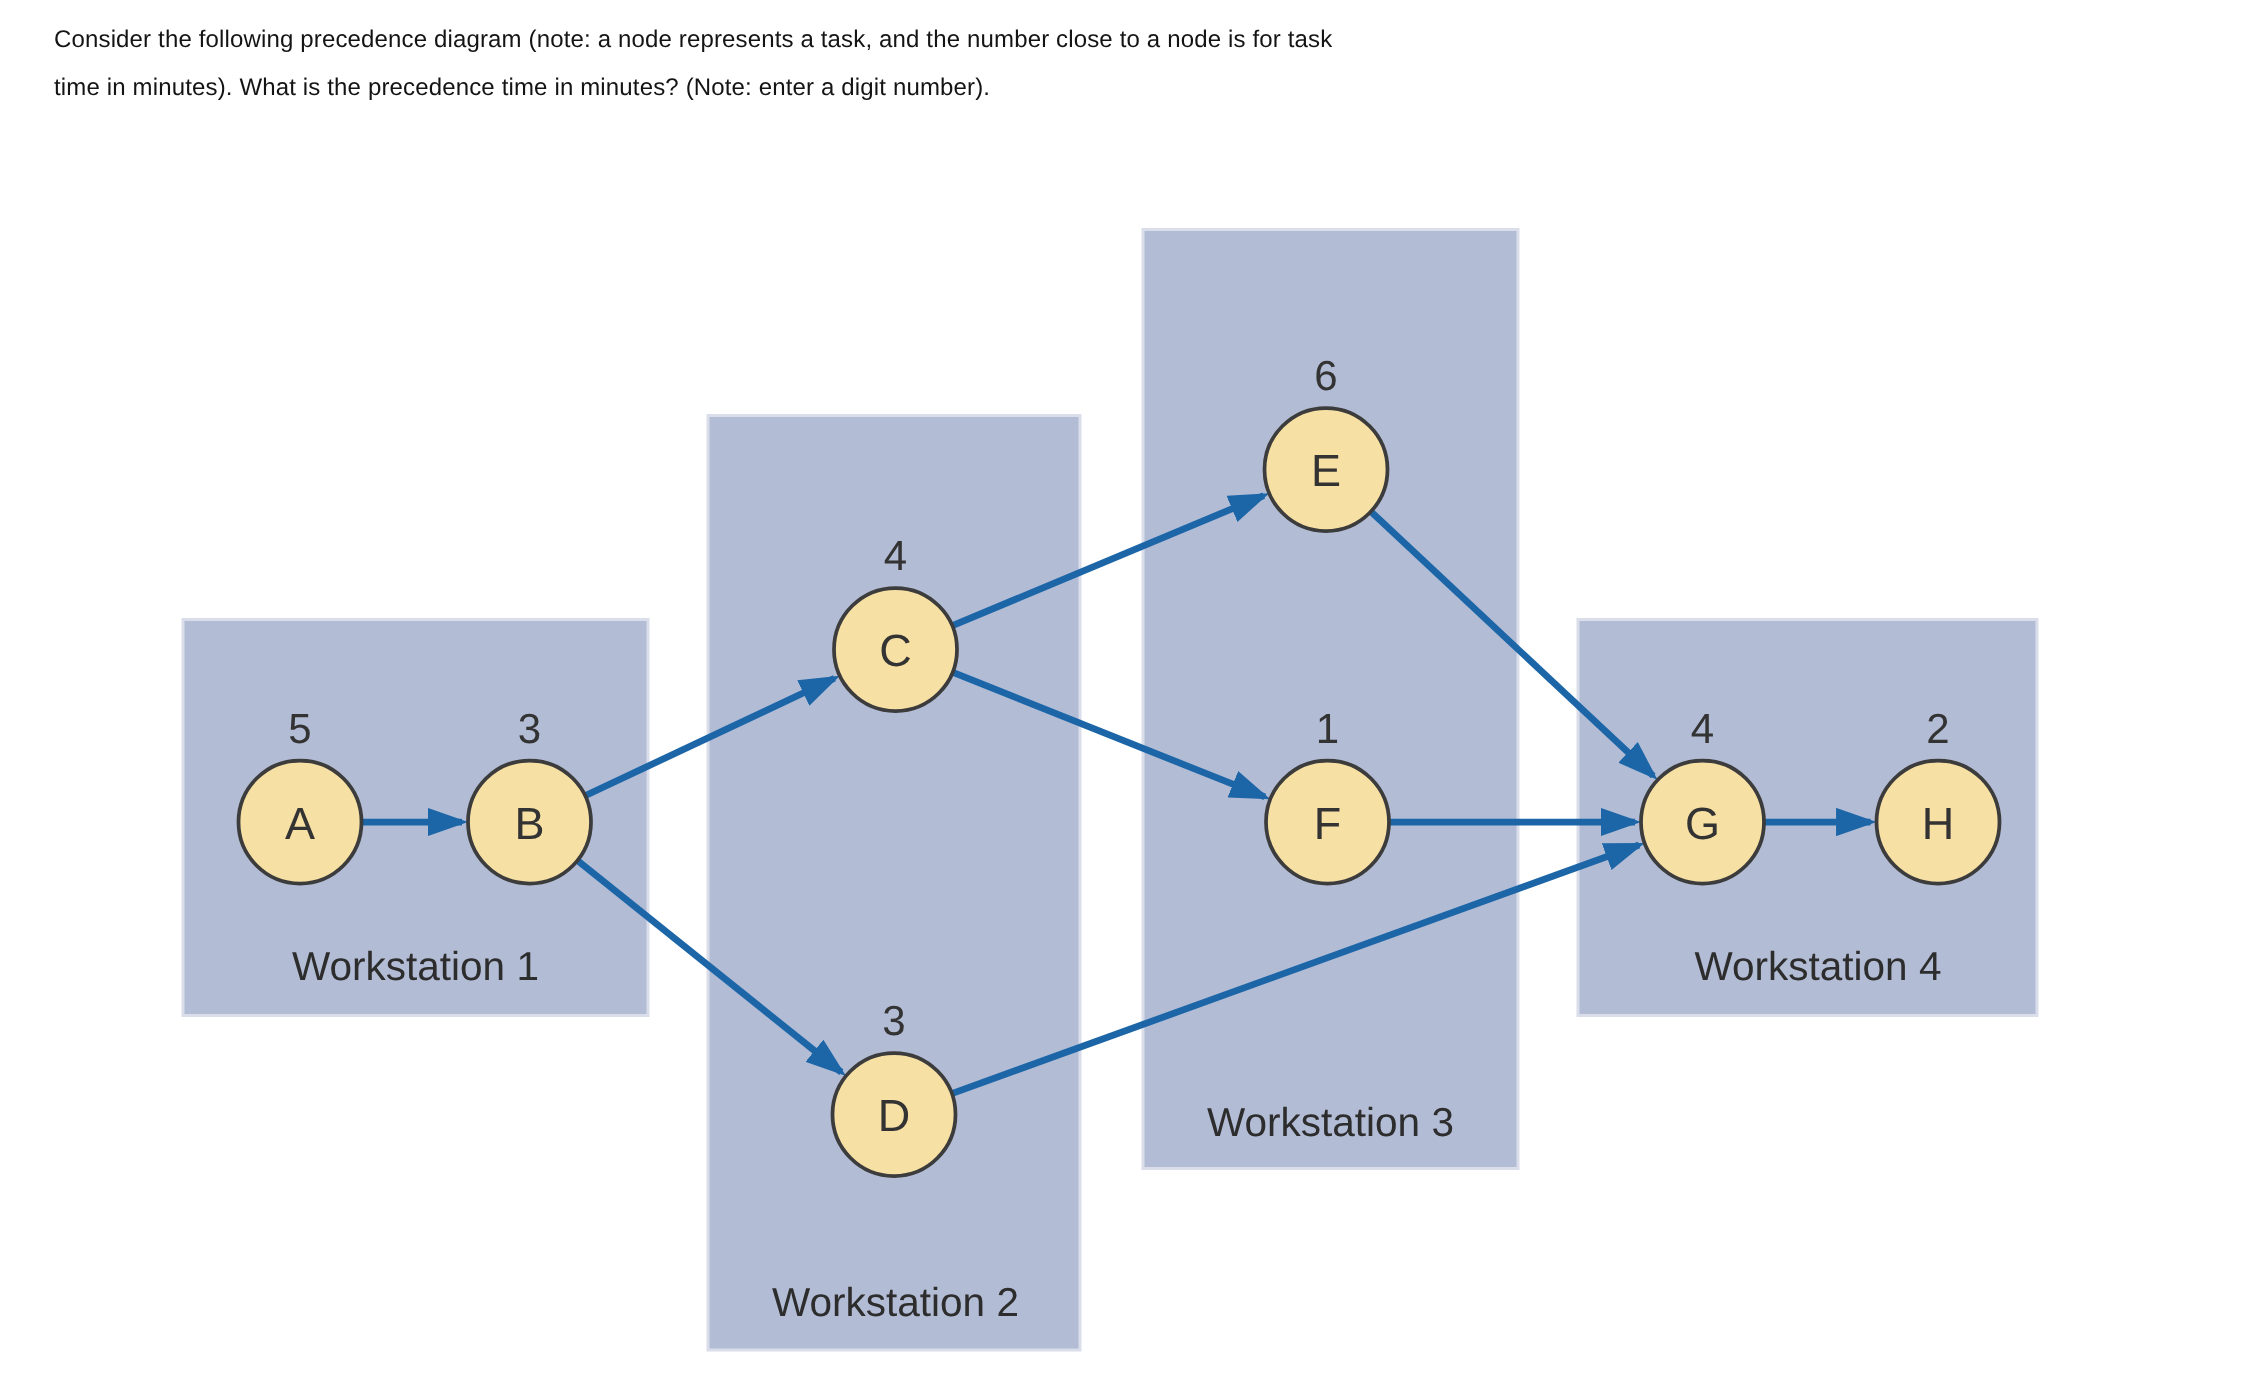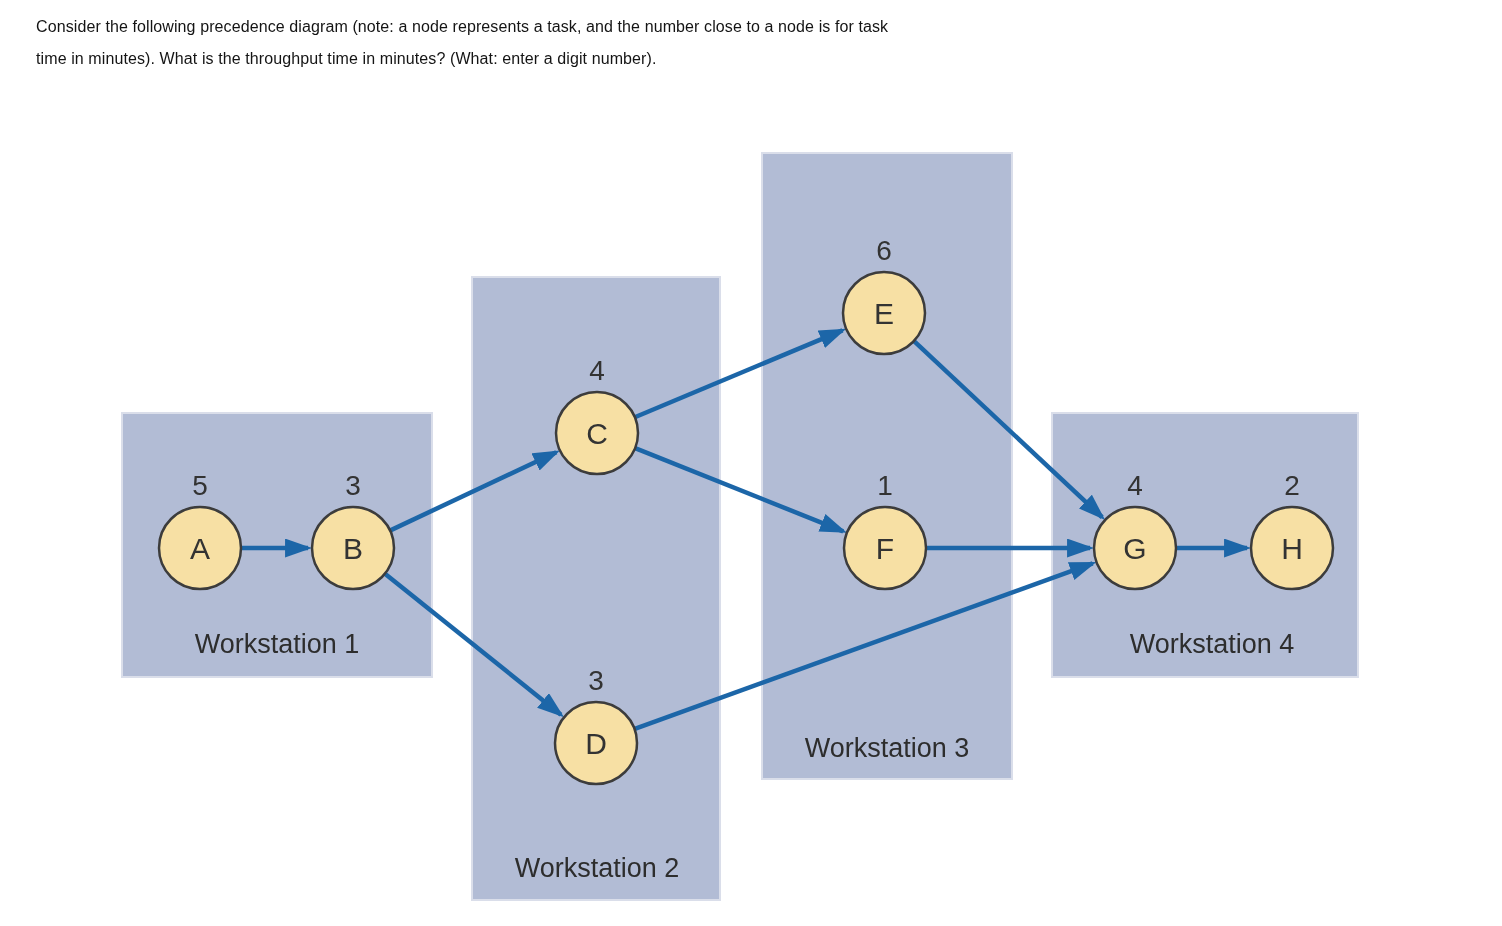--- a/index.html
+++ b/index.html
@@ -47,21 +47,21 @@
   svg .task-time {
     font-size: 28px;
     fill: #333333;
   }
 </style>
 </head>
 <body>
 
 <div class="question">
   <div class="qline">Consider the following precedence diagram (note: a node represents a task, and the number close to a node is for task</div>
-  <div class="qline">time in minutes). What is the throughput time in minutes? (What: enter a digit number).</div>
+  <div class="qline">time in minutes). What is the precedence time in minutes? (Note: enter a digit number).</div>
 </div>
 
 <svg class="diagram-svg" viewBox="0 0 1502 926" xmlns="http://www.w3.org/2000/svg">
     <defs>
       <marker id="arrowhead" viewBox="0 0 10 7" refX="8.5" refY="3.5" markerWidth="27" markerHeight="19" markerUnits="userSpaceOnUse" orient="auto">
         <path d="M0,0 L10,3.5 L0,7 Z" fill="#1C66A8"></path>
       </marker>
     </defs>
     <rect x="122" y="413" width="310" height="264" fill="#B2BCD5" stroke="#DADEEA" stroke-width="2"></rect>
     <rect x="472" y="277" width="248" height="623" fill="#B2BCD5" stroke="#DADEEA" stroke-width="2"></rect>

